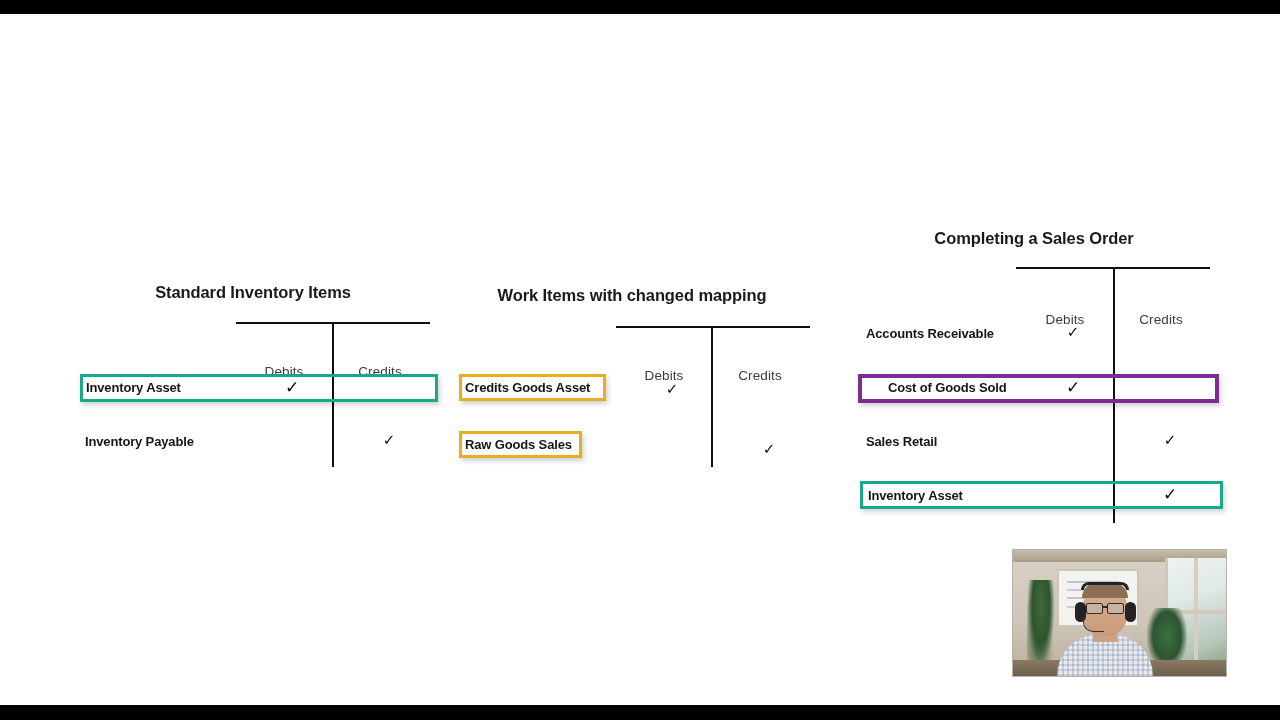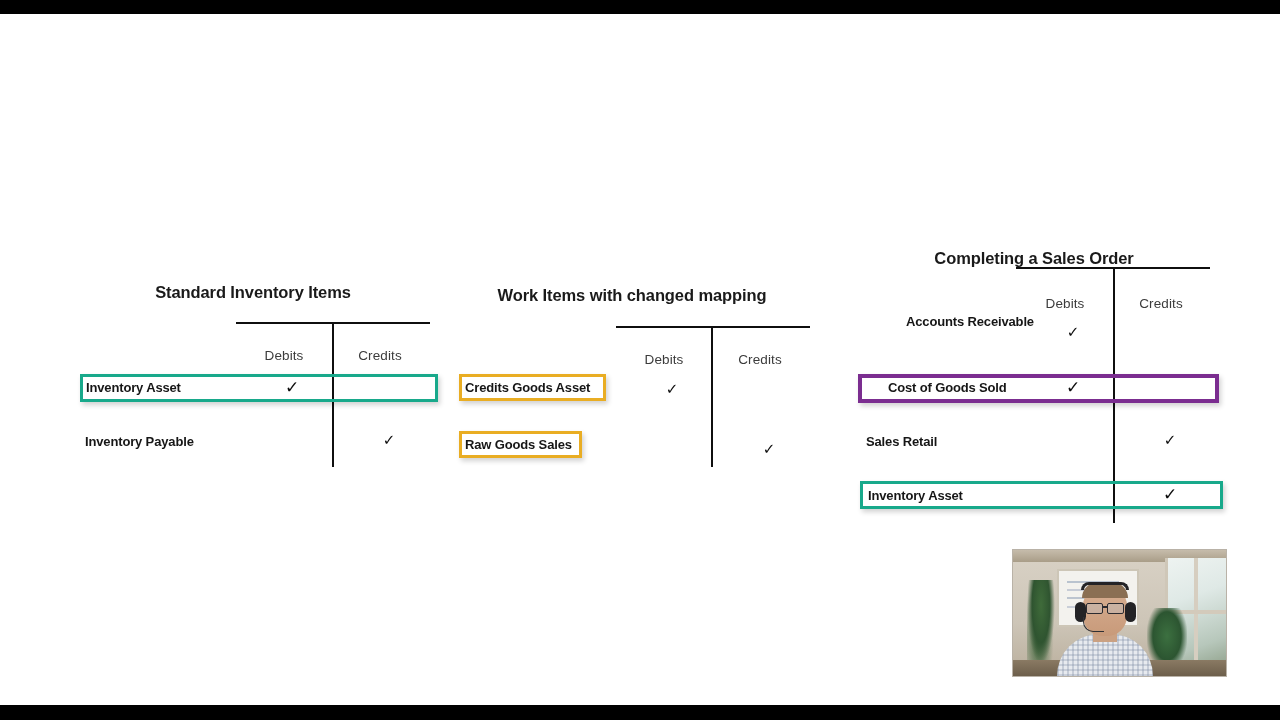--- a/index.html
+++ b/index.html
@@ -66,20 +66,21 @@
     width: 2px;
     background: #0f0f0f;
   }
   .col-head {
     position: absolute;
     font-size: 13.5px;
     color: #3b3b3b;
     white-space: nowrap;
     transform: translateX(-50%);
     letter-spacing: 0.1px;
+    margin-top: 16px;
   }
   .acct-label {
     position: absolute;
     font-size: 13px;
     font-weight: bold;
     color: #161616;
     white-space: nowrap;
     letter-spacing: -0.15px;
   }
   .tick {
@@ -254,29 +255,29 @@
       <div class="acct-label" style="left:465px; top:366px;">Credits Goods Asset</div>
       <div class="tick small" style="left:672px; top:368px;">✓</div>
 
       <div class="hl-box orange" style="left:459px; top:417px; width:123px; height:27px;"></div>
       <div class="acct-label" style="left:465px; top:423px;">Raw Goods Sales</div>
       <div class="tick small" style="left:769px; top:428px;">✓</div>
     </div>
 
     <div class="panel">
 
-      <div class="panel-title" style="left:1034px; top:215px;margin-top:20px;">Completing a Sales Order</div>
+      <div class="panel-title" style="left:1034px; top:215px;">Completing a Sales Order</div>
 
       <div class="t-rule" style="left:1016px; top:253px; width:194px;"></div>
       <div class="t-vert" style="left:1113px; top:253px; height:256px;"></div>
 
       <div class="col-head" style="left:1065px; top:282px;">Debits</div>
       <div class="col-head" style="left:1161px; top:282px;">Credits</div>
 
-      <div class="acct-label" style="left:866px; top:300px;margin-left:40px;">Accounts Receivable</div>
+      <div class="acct-label" style="left:866px; top:312px;">Accounts Receivable</div>
       <div class="tick small" style="left:1073px; top:311px;">✓</div>
 
       <div class="hl-box purple" style="left:858px; top:360px; width:361px; height:29px;"></div>
       <div class="acct-label" style="left:888px; top:366px;">Cost of Goods Sold</div>
       <div class="tick" style="left:1073px; top:365px;">✓</div>
 
       <div class="acct-label" style="left:866px; top:420px;">Sales Retail</div>
       <div class="tick small" style="left:1170px; top:419px;">✓</div>
 
       <div class="hl-box teal" style="left:860px; top:467px; width:363px; height:28px;"></div>

